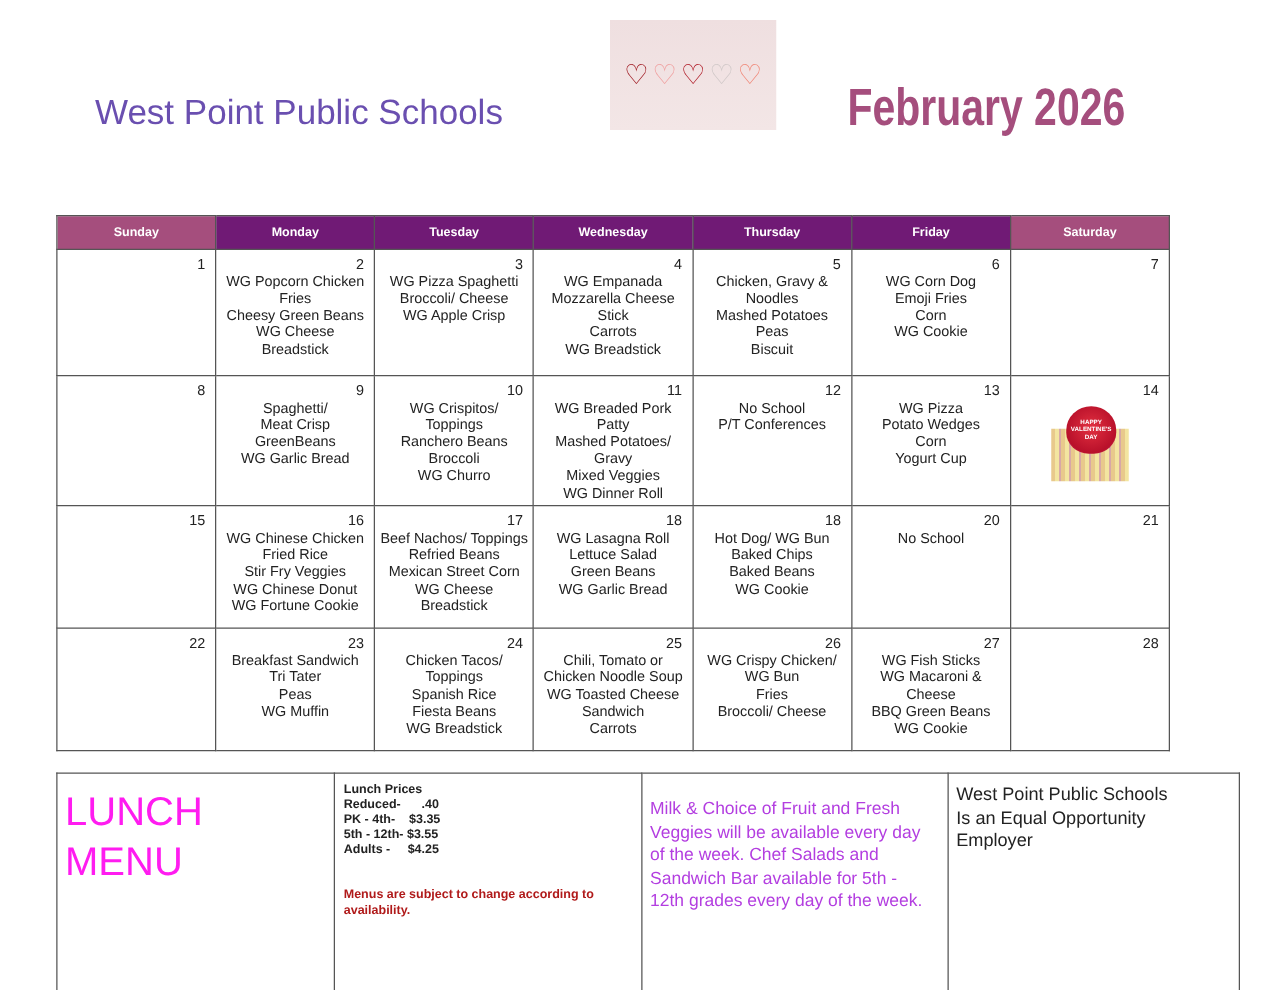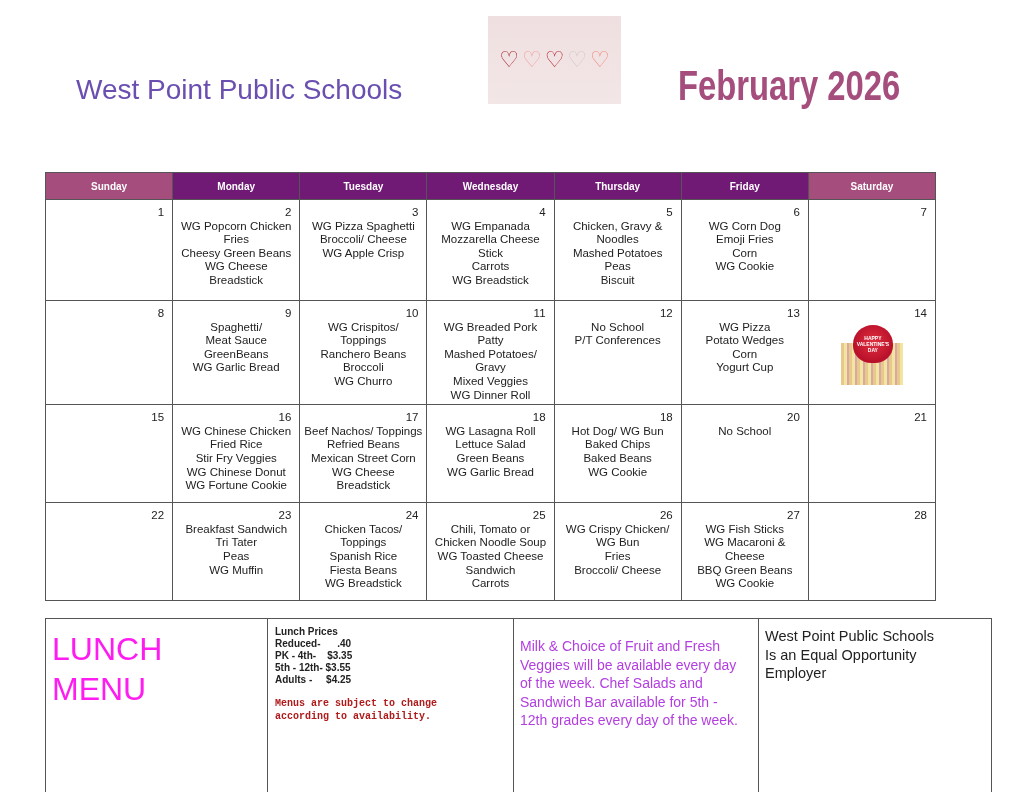--- a/index.html
+++ b/index.html
@@ -22,21 +22,21 @@
 
   .valentine-card { width:66px; height:66px; margin:0 auto; position:relative; margin-top:-2px; }
   .envelope { position:absolute; left:2px; bottom:0; width:62px; height:42px; background:repeating-linear-gradient(90deg,#e8c98c 0 3px,#f3e5a0 3px 6px,#d8a8a8 6px 8px); }
   .heart-card { position:absolute; left:14px; top:6px; width:40px; height:38px; background:radial-gradient(circle at 50% 45%,#e23040 0%,#b8102a 70%,#e44090 100%); border-radius:50% 50% 45% 45%; color:#fff; font-size:5px; font-weight:bold; display:flex; align-items:center; justify-content:center; text-align:center; line-height:6px; }
 
   table.footer { position:absolute; left:45px; top:618px; width:946px; height:193px; border-collapse:collapse; table-layout:fixed; }
   table.footer td { border:1px solid #555; vertical-align:top; padding:0; }
   .lunch-menu-title { color:#ff1cf0; font-size:32px; line-height:40px; padding:10px 0 0 6px; }
   .prices { padding:7px 0 0 7px; font-size:10px; font-weight:bold; line-height:12px; color:#222; }
   .price-row { white-space:pre; }
-  .disclaimer { color:#b01a1a; font-size:10px; font-weight:bold; margin-top:12px; line-height:12.5px; padding-right:18px;font-family:Liberation Mono, monospace; }
+  .disclaimer { color:#b01a1a; font-size:10px; font-weight:bold; margin-top:24px; line-height:12.5px; padding-right:18px; }
   .milk-note { color:#b33ee0; font-size:14px; line-height:18.5px; padding:18px 10px 0 6px; }
   .eoe { color:#222; font-size:14.5px; line-height:18.5px; padding:8px 6px 0 6px; }
 </style>
 </head>
 <body>
 
 <div class="school-title">West Point Public Schools</div>
 
 <div class="hearts-image">
   <span class="heart" style="color:#a01c24">♡</span>
@@ -105,21 +105,21 @@
           <div class="day-num">7</div>
         </td>
       </tr>
       <tr class="week">
         <td>
           <div class="day-num">8</div>
         </td>
         <td>
           <div class="day-num">9</div>
           <span class="meal-line">Spaghetti/</span>
-          <span class="meal-line">Meat Sauce</span>
+          <span class="meal-line">Meat Crisp</span>
           <span class="meal-line">GreenBeans</span>
           <span class="meal-line">WG Garlic Bread</span>
         </td>
         <td>
           <div class="day-num">10</div>
           <span class="meal-line">WG Crispitos/ Toppings</span>
           <span class="meal-line">Ranchero Beans</span>
           <span class="meal-line">Broccoli</span>
           <span class="meal-line">WG Churro</span>
         </td>

